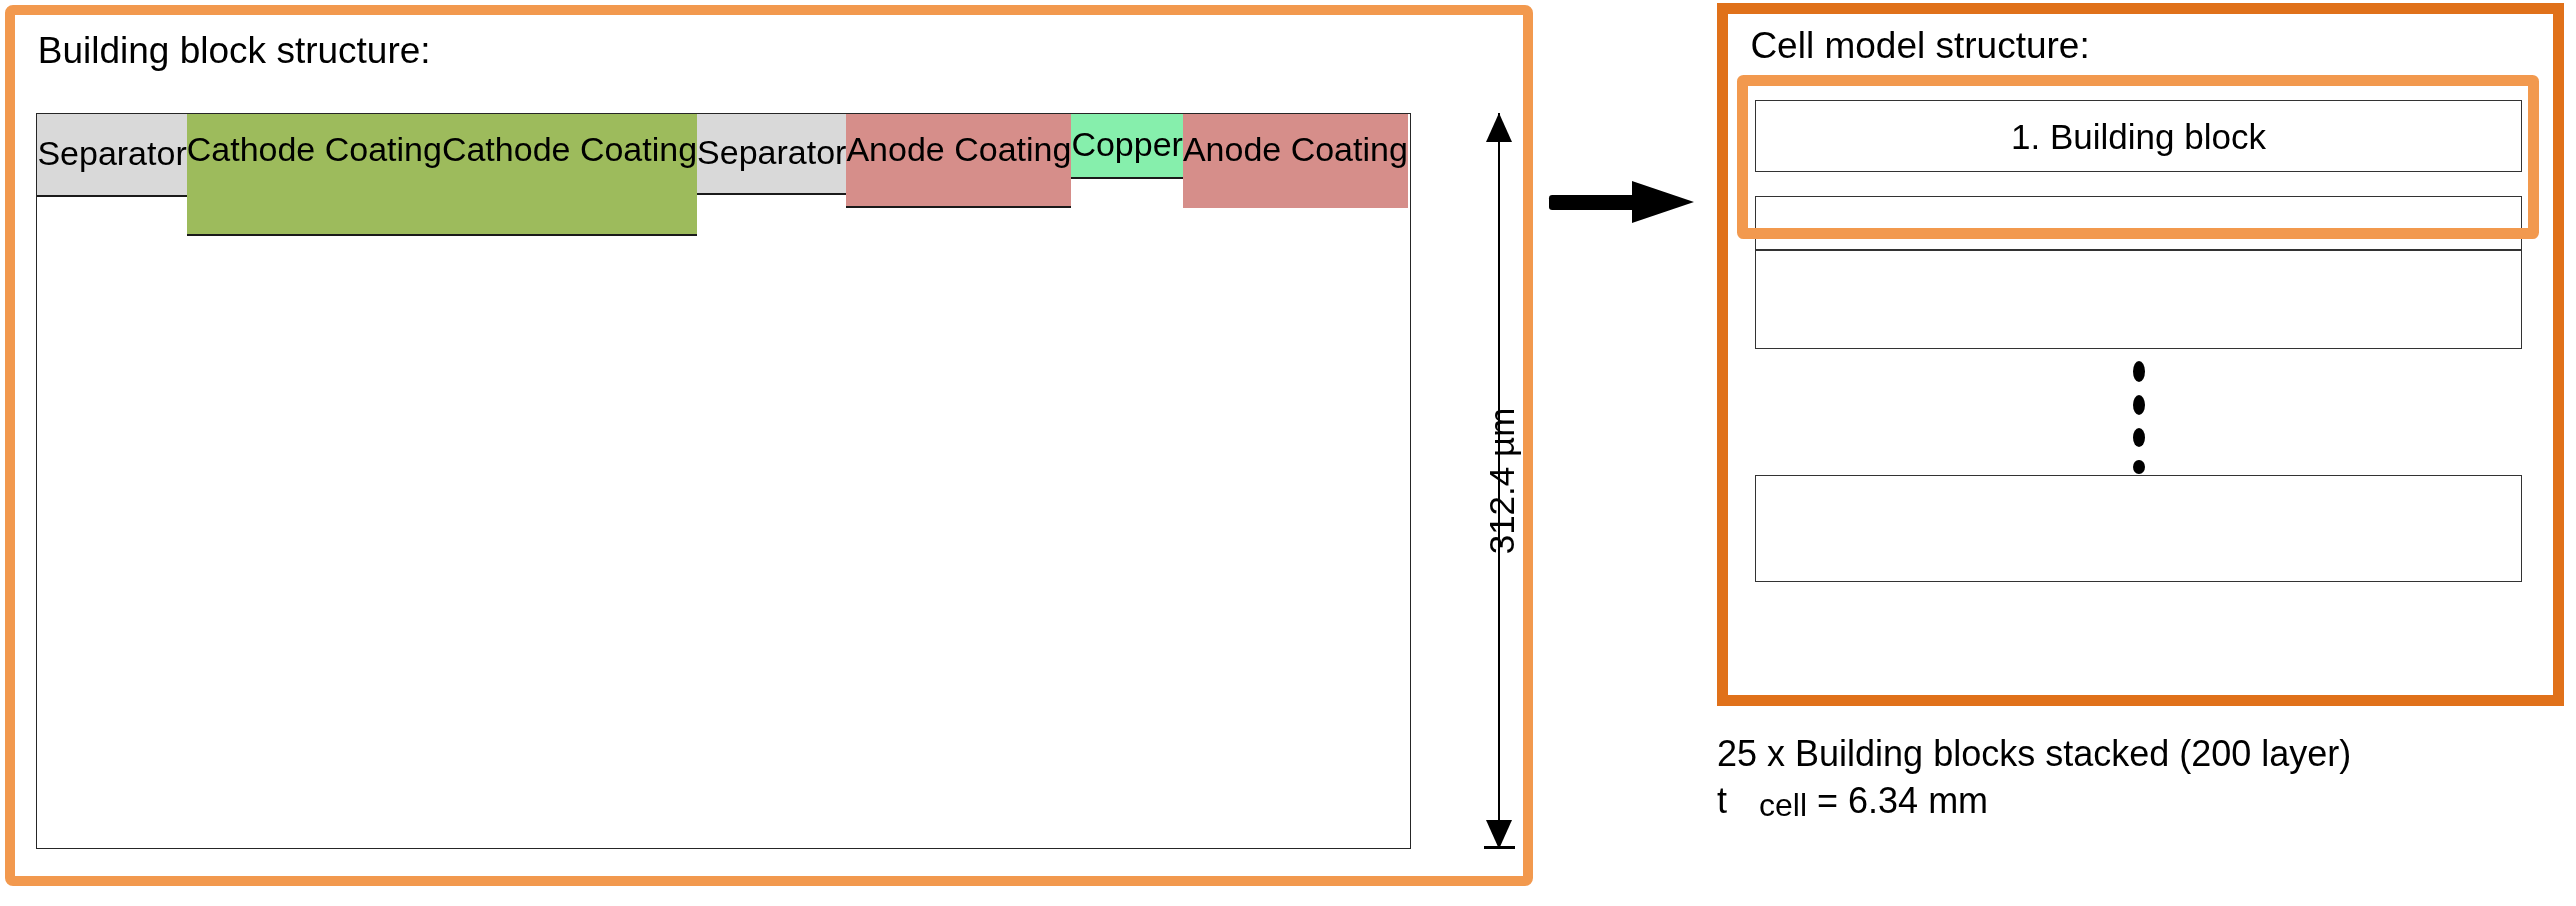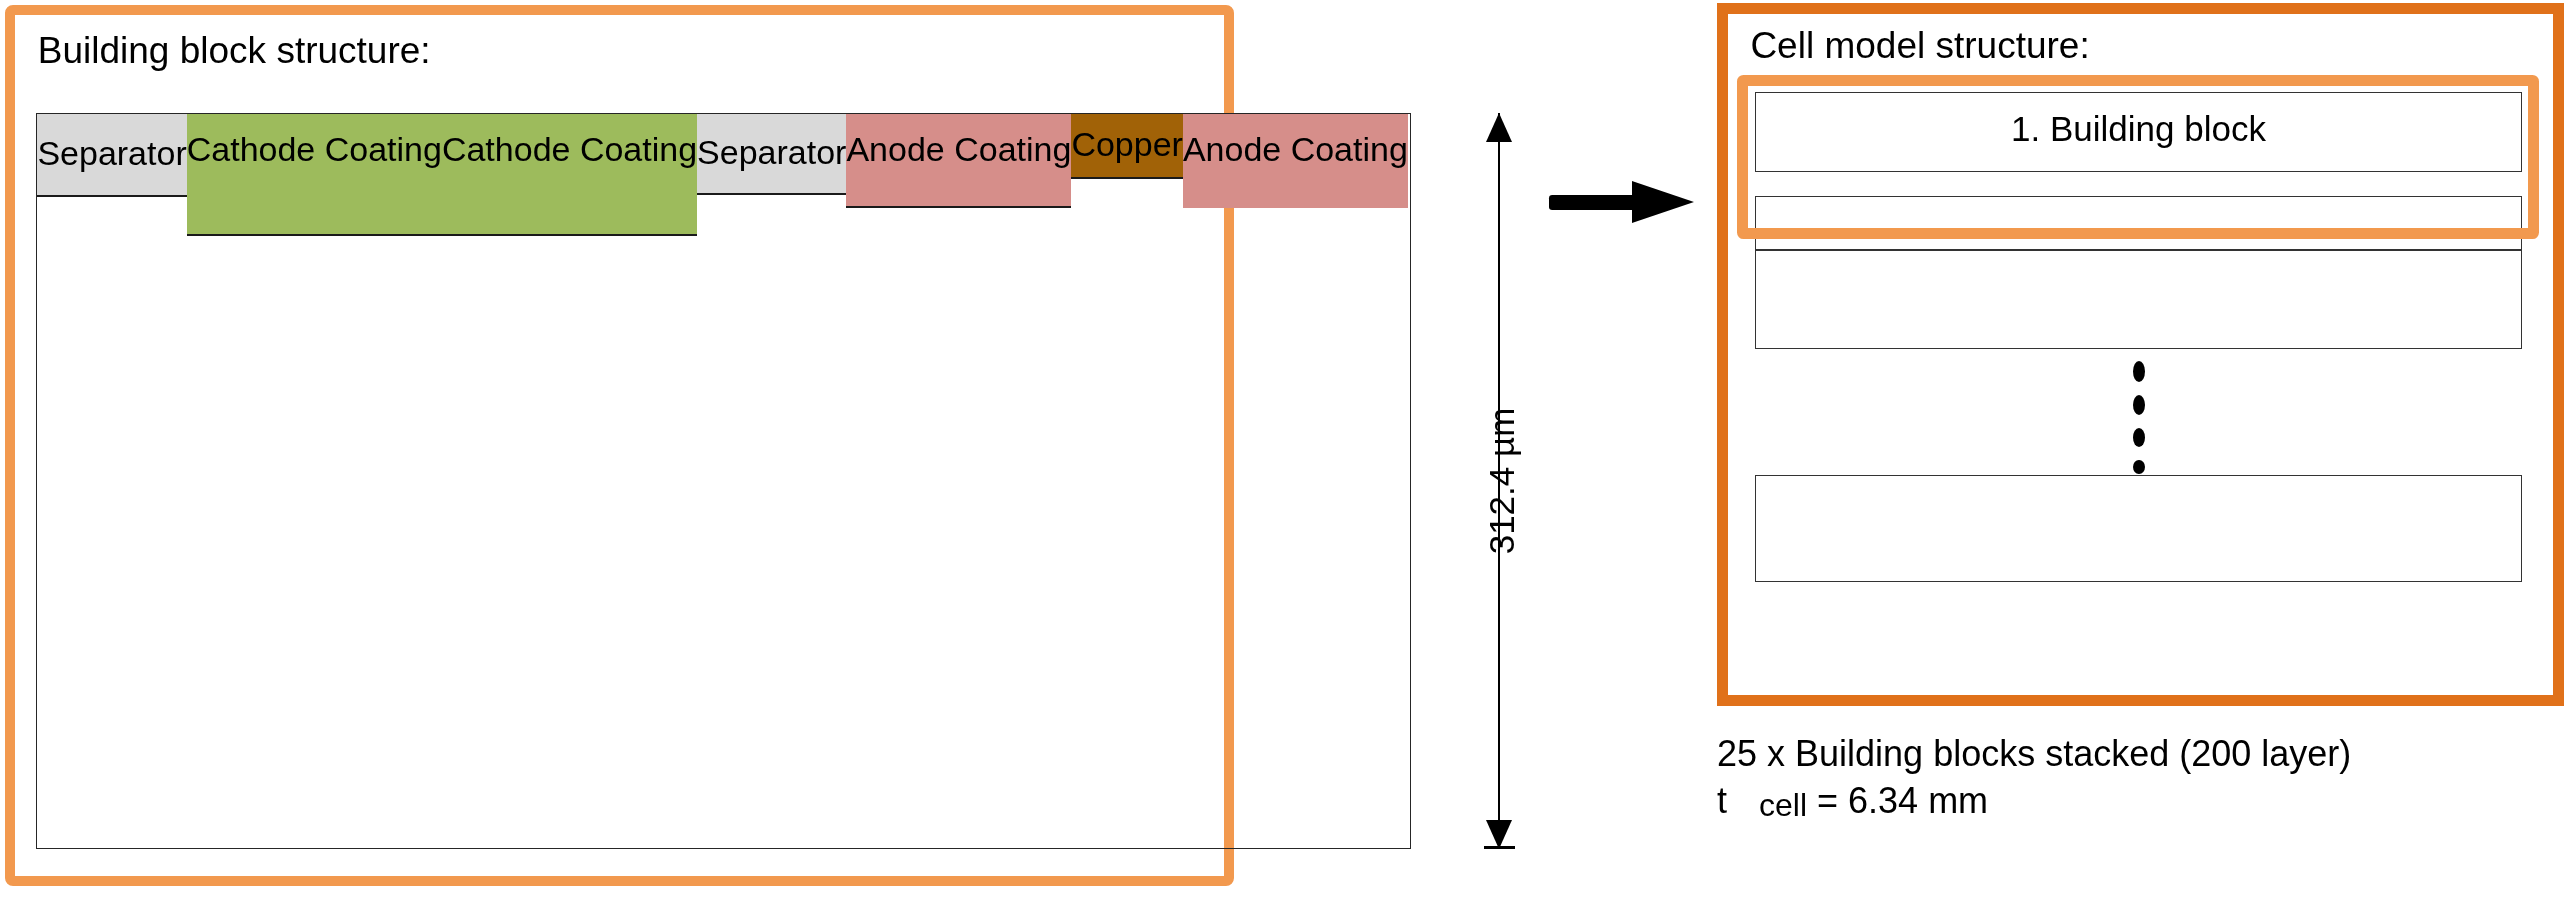--- a/index.html
+++ b/index.html
@@ -14,21 +14,21 @@
     color: #000000;
     overflow: hidden;
     position: relative;
   }
 
   
   #left-panel {
     position: absolute;
     left: 4.8px;
     top: 4.8px;
-    width: 1229px;
+    width: 1528px;
     height: 881px;
     box-sizing: border-box;
     border: 10.4px solid #f2994e;
     border-radius: 8px;
     background: #ffffff;
   }
 
   .panel-title {
     position: absolute;
     font-size: 37px;
@@ -188,21 +188,21 @@
     align-items: flex-start;
     justify-content: center;
   }
   .cell-box-label {
     font-size: 35px;
     line-height: 1;
     margin-top: 17.6px;
     white-space: nowrap;
     color: #000;
   }
-  #cell-box-1 { top: 0;   height: 80px; }
+  #cell-box-1 { top: 8px;   height: 72px; }
   #cell-box-2 { top: 104px; height: 54px; }
   #cell-box-3 { top: 158px; height: 99px; }
   #cell-box-last { top: 383px; height: 107px; }
 
   #highlight-frame {
     position: absolute;
     left: -17.6px;
     top: -17.6px;
     width: 802px;
     height: 164px;
@@ -284,21 +284,21 @@
     </div>
 
     <div class="layer" style="background:#d9d9d9; height:11.0%;">
       <span class="layer-label">Separator</span>
     </div>
 
     <div class="layer tall" style="background:#d68e8a; height:12.9%;">
       <span class="layer-label">Anode Coating</span>
     </div>
 
-    <div class="layer" style="background:#a16207; height:8.9%;">
+    <div class="layer" style="background:#86efac; height:8.9%;">
       <span class="layer-label">Copper</span>
     </div>
 
     <div class="layer tall" style="background:#d68e8a; height:12.8%;">
       <span class="layer-label">Anode Coating</span>
     </div>
 
   </div>
 
   <div id="dimension">

